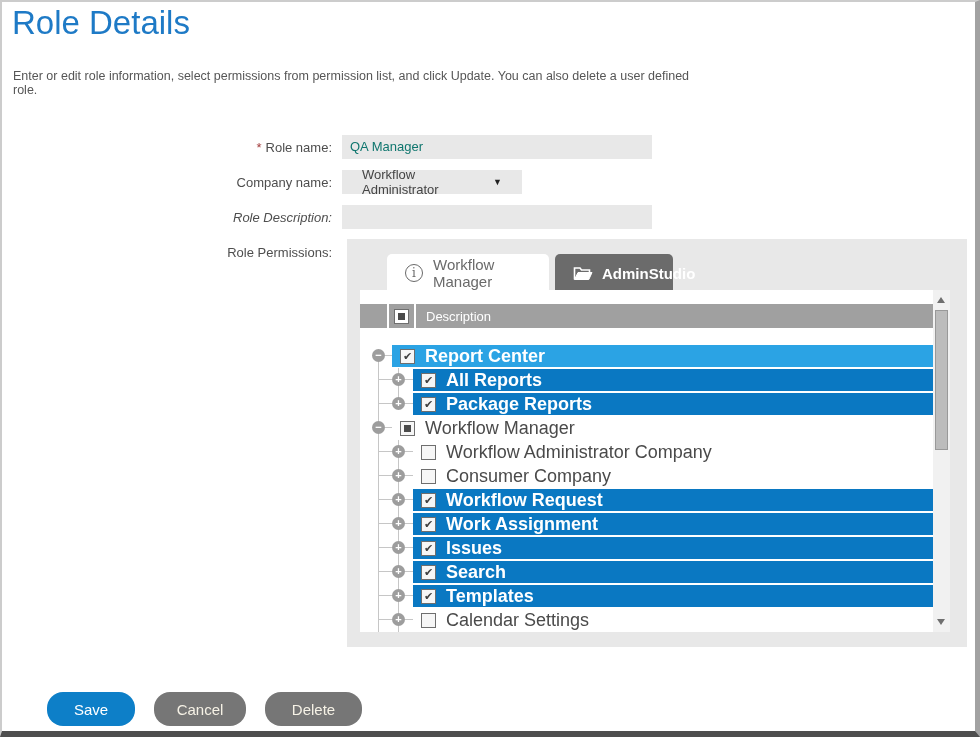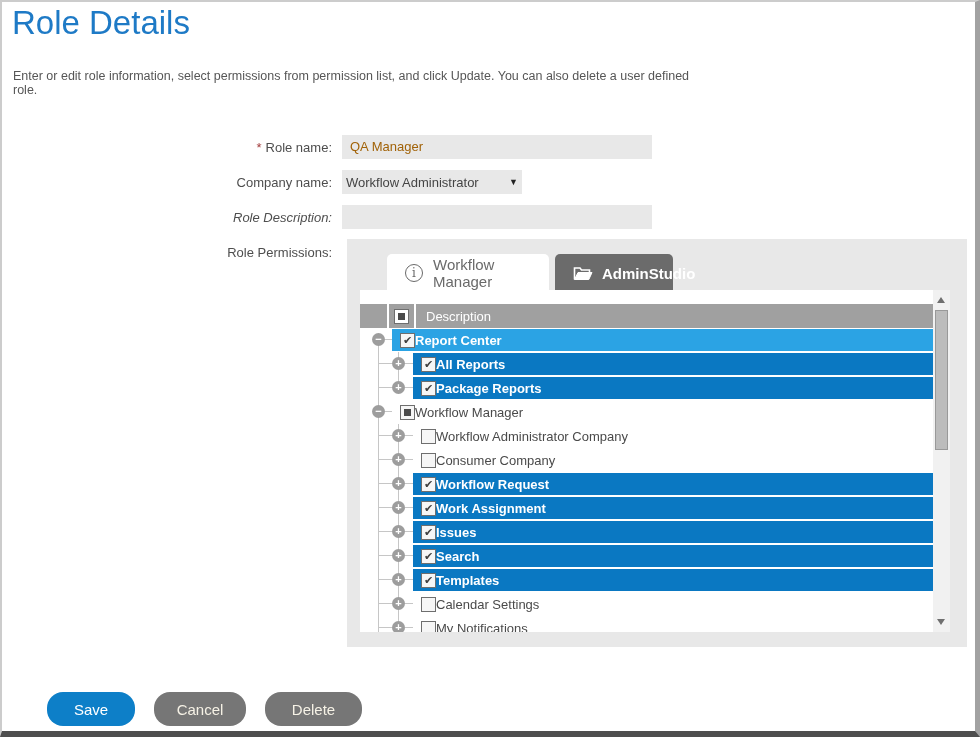--- a/index.html
+++ b/index.html
@@ -24,27 +24,27 @@
 
   
   .flabel{
     position:absolute; left:0; width:330px; text-align:right;
     font-size:13px; color:#4e4e4e;
   }
   .req{ color:#a23c3c; margin-right:4px; }
   .finput{
     position:absolute; left:340px; width:310px; height:24px;
     background:#e8e8e8; border:none; outline:none;
-    font-family:"Liberation Sans",sans-serif; font-size:13px; color:#a16207;
+    font-family:"Liberation Sans",sans-serif; font-size:13px; color:#0f766e;
     padding:0 8px; line-height:24px;
   }
   .dropdown{
     position:absolute; left:340px; width:180px; height:24px;
     background:#e8e8e8; font-size:13px; color:#444;
-    display:flex; align-items:center; padding:0 4px; cursor:pointer;
+    display:flex; align-items:center; padding:0 20px; cursor:pointer;
   }
   .dropdown .caret{ margin-left:auto; font-size:9px; color:#222; }
 
   
   .panel{
     position:absolute; left:345px; top:237px; width:620px; height:408px;
     background:#e8e8e8;
   }
   .tab{
     position:absolute; top:15px; height:38px; border-radius:5px 5px 0 0;
@@ -61,21 +61,21 @@
   .folder-icon{ margin-right:9px; display:flex; }
 
   .grid{
     position:absolute; left:13px; top:51px; width:590px; height:342px; background:#fff;
   }
   .tree-clip{
     position:absolute; left:0; top:14px; right:17px; bottom:0; overflow:hidden;
   }
 
   
-  .thead{ display:flex; height:24px; }
+  .thead{ display:flex; height:40px; }
   .th{ background:#a0a0a0; height:24px; }
   .th-expand{ width:27px; margin-right:2px; }
   .th-check{ width:25px; margin-right:2px; display:flex; align-items:center; justify-content:center; }
   .th-desc{ flex:1; color:#fff; font-size:13px; display:flex; align-items:center; padding-left:10px; }
 
   
   .trow{ position:relative; height:24px; cursor:default; }
   .vlineA{ position:absolute; left:18px; top:0; bottom:0; width:1px; background:#c6c6c6; }
   .vlineA.bottom{ top:12px; }
   .vlineB{ position:absolute; left:38px; top:0; bottom:0; width:1px; background:#c6c6c6; }
@@ -97,21 +97,21 @@
   .hl.light{ background:#2ba3e4; }
   .hl.dark{ background:#0a78c2; }
   .hl.light .rowlabel, .hl.dark .rowlabel{ color:#fff; font-weight:600; }
   .hl.none .rowlabel{ color:#4a4a4a; }
   .cb{
     width:15px; height:15px; min-width:15px; background:#f6f6f6; border:1px solid #6e6e6e;
     margin-left:8px; display:flex; align-items:center; justify-content:center;
     font-size:11px; color:#3f3f3f; cursor:pointer;
   }
   .cbsq{ width:7px; height:7px; background:#4a4a4a; }
-  .rowlabel{ font-size:13px; white-space:nowrap; }
+  .rowlabel{ margin-left:10px; font-size:18px; white-space:nowrap; }
 
   
   .vscroll{
     position:absolute; right:0; top:0; width:17px; height:100%; background:#f1f1f1;
   }
   .sarrow{ position:absolute; left:4px; width:0; height:0;
     border-left:4.5px solid transparent; border-right:4.5px solid transparent; }
   .sarrow.up{ top:7px; border-bottom:6px solid #6f6f6f; }
   .sarrow.down{ bottom:7px; border-top:6px solid #6f6f6f; }
   .sthumb{ position:absolute; left:2px; top:20px; width:13px; height:140px;

